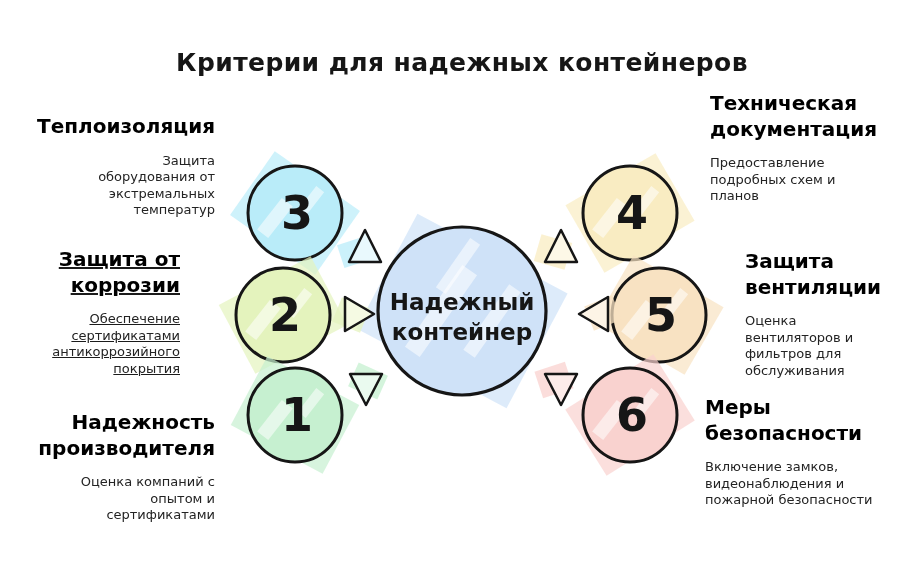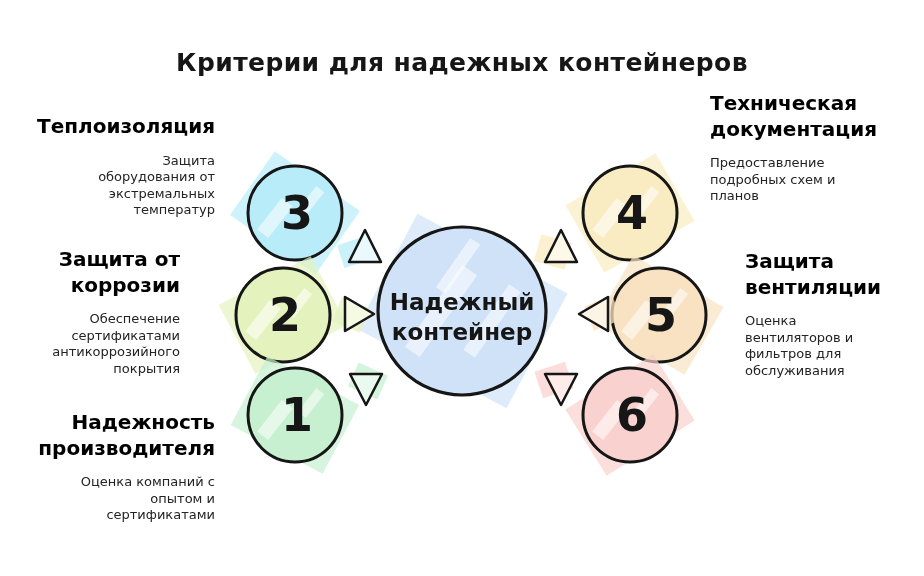--- a/index.html
+++ b/index.html
@@ -8,21 +8,21 @@
   .canvas { position:absolute; left:0; top:0; width:924px; height:576px; background:#ffffff; }
   .title { position:absolute; top:48px; left:0; width:924px; text-align:center;
            font-size:25px; font-weight:bold; letter-spacing:.4px; color:#161616; }
   .diagram { position:absolute; left:0; top:0; }
   .block { position:absolute; }
   .block h2 { margin:0; font-size:20px; line-height:1.28; font-weight:bold; color:#000000; }
   .block p  { margin:13px 0 0; font-size:13px; line-height:1.27; color:#232323; }
   .left  { text-align:right; }
   .right { text-align:left; }
   .b1 { left:19px;  top:114px; width:196px; }  .b1 p { width:150px; margin-left:auto; }
-  .b2 { left:5px;   top:247px; width:175px; }  .b2 p { width:172px; margin-left:auto; }
+  .b2 { left:5px;   top:247px; width:175px;text-decoration:underline; }  .b2 p { width:172px; margin-left:auto; }
   .b3 { left:15px;  top:410px; width:200px; }  .b3 p { width:170px; margin-left:auto; }
   .b4 { left:710px; top:91px; width:180px; }  .b4 p { width:150px; }
   .b5 { left:745px; top:249px; width:155px; }  .b5 p { width:140px; }
   .b6 { left:705px; top:395px; width:190px; }  .b6 p { width:168px; }
   .node { stroke:var(--outline,#161616); stroke-width:3; }
   .center-node { stroke:var(--outline,#161616); stroke-width:3.2; }
   .tri { stroke:var(--outline,#161616); stroke-width:2.5; stroke-linejoin:round; }
   .patch { opacity:.7; }
   .tripatch { opacity:.75; }
   .streak { fill:#ffffff; opacity:.55; }
@@ -138,14 +138,18 @@
   </div>
 
   <div class="block right b4">
     <h2>Техническая документация</h2>
     <p>Предоставление подробных схем и планов</p>
   </div>
   <div class="block right b5">
     <h2>Защита вентиляции</h2>
     <p>Оценка вентиляторов и фильтров для обслуживания</p>
   </div>
+  <div class="block right b6">
+    <h2>Меры безопасности</h2>
+    <p>Включение замков, видеонаблюдения и пожарной безопасности</p>
+  </div>
 
 </div>
 
 </body></html>

